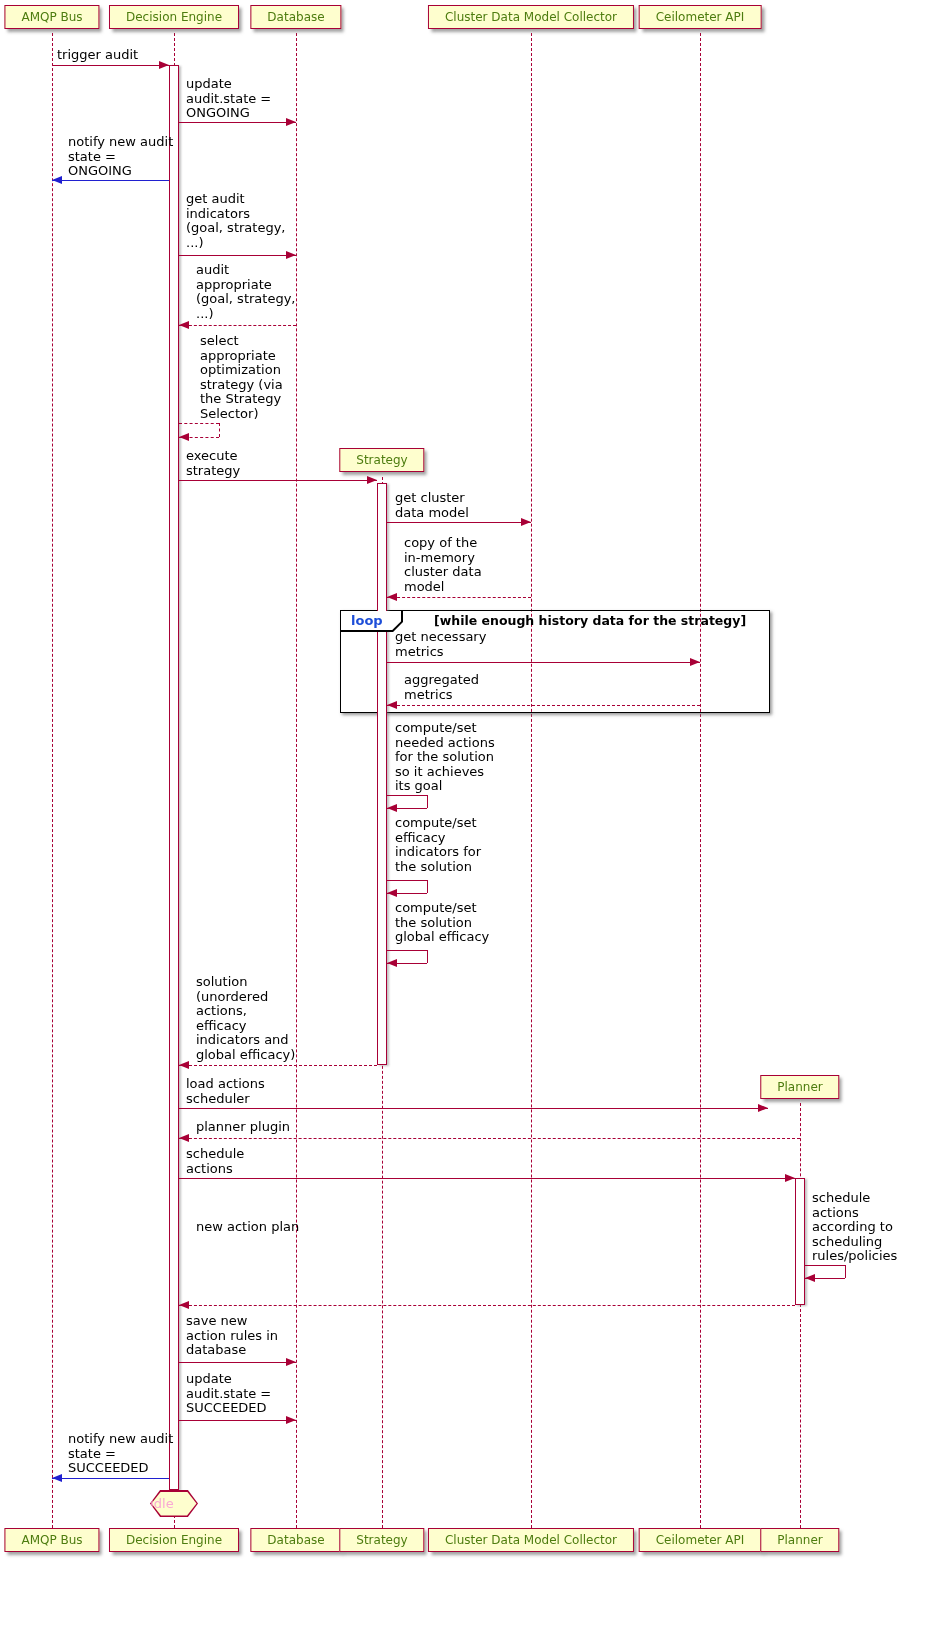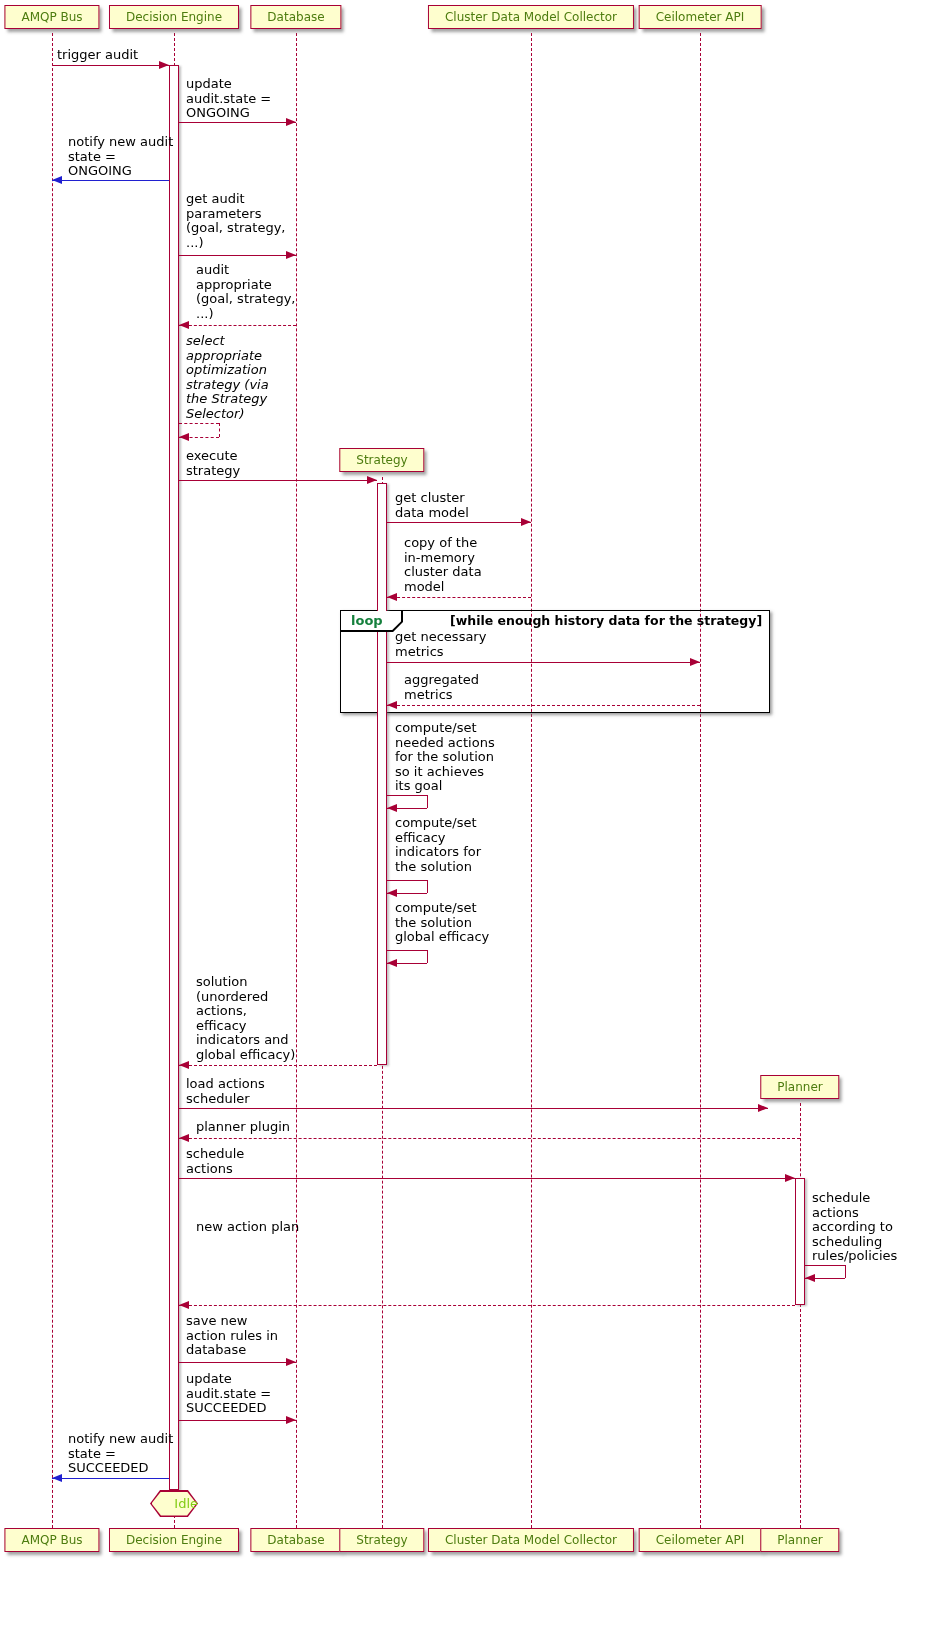--- a/index.html
+++ b/index.html
@@ -48,84 +48,84 @@
   }
   .loop-tab {
     position: absolute; background: #000000; z-index: 4;
     clip-path: polygon(0 0, 100% 0, 100% 52%, 84% 100%, 0 100%);
   }
   .loop-tab-inner {
     position: absolute; left: 0; top: 0; background: #ffffff;
     clip-path: polygon(0 0, 100% 0, 100% 52%, 84% 100%, 0 100%);
   }
   .loop-tab-text {
-    position: absolute; font-weight: bold; font-size: 13px; color: #15803d; z-index: 5;
+    position: absolute; font-weight: bold; font-size: 13px; color: #1d4ed8; z-index: 5;
   }
   .loop-cond {
     position: absolute; font-weight: bold; font-size: 12.5px; color: #000; z-index: 5;
   }
   .hex-outer {
     position: absolute; background: var(--border); z-index: 6;
     clip-path: polygon(21% 0, 79% 0, 100% 50%, 79% 100%, 21% 100%, 0 50%);
   }
   .hex-inner {
     position: absolute; background: var(--fill);
     clip-path: polygon(21% 0, 79% 0, 100% 50%, 79% 100%, 21% 100%, 0 50%);
   }
   .hex-text {
-    position: absolute; width: 100%; text-align: right;
-    font-size: 13px; color: #84cc16; z-index: 7;
+    position: absolute; width: 100%; text-align: left;
+    font-size: 13px; color: #f9a8d4; z-index: 7;
   }
 </style>
 </head>
 <body>
 
 <div id="diagram" style="--fill: #FEFECE; --border: #A80036; width: 938px; height: 1626px;">
     <div class="lifeline" style="left: 52px; top: 33px; height: 1495px;"></div>
     <div class="lifeline" style="left: 174px; top: 33px; height: 1495px;"></div>
     <div class="lifeline" style="left: 296px; top: 33px; height: 1495px;"></div>
     <div class="lifeline" style="left: 382px; top: 477px; height: 1051px;"></div>
     <div class="lifeline" style="left: 531px; top: 33px; height: 1495px;"></div>
     <div class="lifeline" style="left: 700px; top: 33px; height: 1495px;"></div>
     <div class="lifeline" style="left: 800px; top: 1103px; height: 425px;"></div>
     <div class="loop-frame" style="left: 340px; top: 610px; width: 430px; height: 103px;"></div>
     <div class="loop-tab" style="left: 341px; top: 611px; width: 62px; height: 21px;">
       <div class="loop-tab-inner" style="width: 60.4px; height: 19.4px;"></div>
     </div>
     <div class="loop-tab-text" style="left: 351px; top: 613px;">loop</div>
-    <div class="loop-cond" style="left: 450px; top: 613px;">[while enough history data for the strategy]</div>
+    <div class="loop-cond" style="left: 434px; top: 613px;">[while enough history data for the strategy]</div>
     <div class="activation" style="left: 169px; top: 65px; height: 1425px;"></div>
     <div class="activation" style="left: 377px; top: 483px; height: 582px;"></div>
     <div class="activation" style="left: 795px; top: 1178px; height: 127px;"></div>
     <div class="msg-label" style="left: 57px; top: 48px;">trigger audit</div>
     <div class="hline solid" style="left: 52px; top: 65px; width: 117px; --c: #A80036;"></div>
     <div class="head-right" style="left: 159px; top: 61px; --c: #A80036;"></div>
     <div class="msg-label" style="left: 186px; top: 77px;">update
 audit.state =
 ONGOING</div>
     <div class="hline solid" style="left: 179px; top: 122px; width: 117px; --c: #A80036;"></div>
     <div class="head-right" style="left: 286px; top: 118px; --c: #A80036;"></div>
     <div class="msg-label" style="left: 68px; top: 135px;">notify new audit
 state =
 ONGOING</div>
     <div class="hline solid" style="left: 52px; top: 180px; width: 117px; --c: #2020D0;"></div>
     <div class="head-left" style="left: 52px; top: 176px; --c: #2020D0;"></div>
     <div class="msg-label" style="left: 186px; top: 192px;">get audit
-parameters
+indicators
 (goal, strategy,
 ...)</div>
     <div class="hline solid" style="left: 179px; top: 255px; width: 117px; --c: #A80036;"></div>
     <div class="head-right" style="left: 286px; top: 251px; --c: #A80036;"></div>
     <div class="msg-label" style="left: 196px; top: 263px;">audit
 appropriate
 (goal, strategy,
 ...)</div>
     <div class="hline dotted" style="left: 179px; top: 325px; width: 117px; --c: #A80036;"></div>
     <div class="head-left" style="left: 179px; top: 321px; --c: #A80036;"></div>
-    <div class="msg-label" style="left: 186px; top: 334px; font-style: italic;">select
+    <div class="msg-label" style="left: 200px; top: 334px;">select
 appropriate
 optimization
 strategy (via
 the Strategy
 Selector)</div>
     <div class="hline dotted" style="left: 179px; top: 423px; width: 40px; --c: #A80036;"></div>
     <div class="vline dotted" style="left: 219px; top: 423px; height: 14px; --c: #A80036;"></div>
     <div class="hline dotted" style="left: 179px; top: 437px; width: 40px; --c: #A80036;"></div>
     <div class="head-left" style="left: 179px; top: 433px; --c: #A80036;"></div>
     <div class="msg-label" style="left: 186px; top: 449px;">execute

